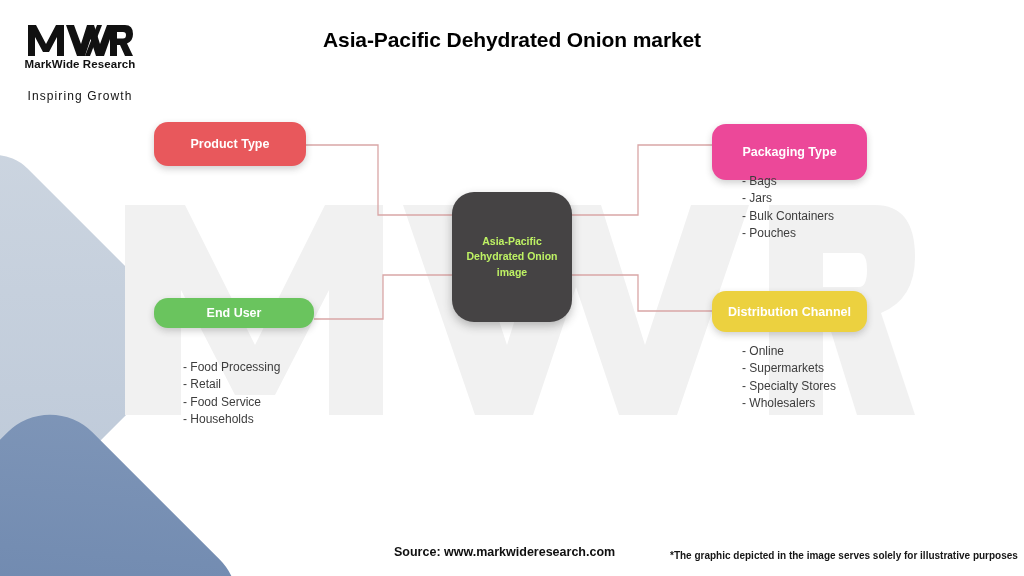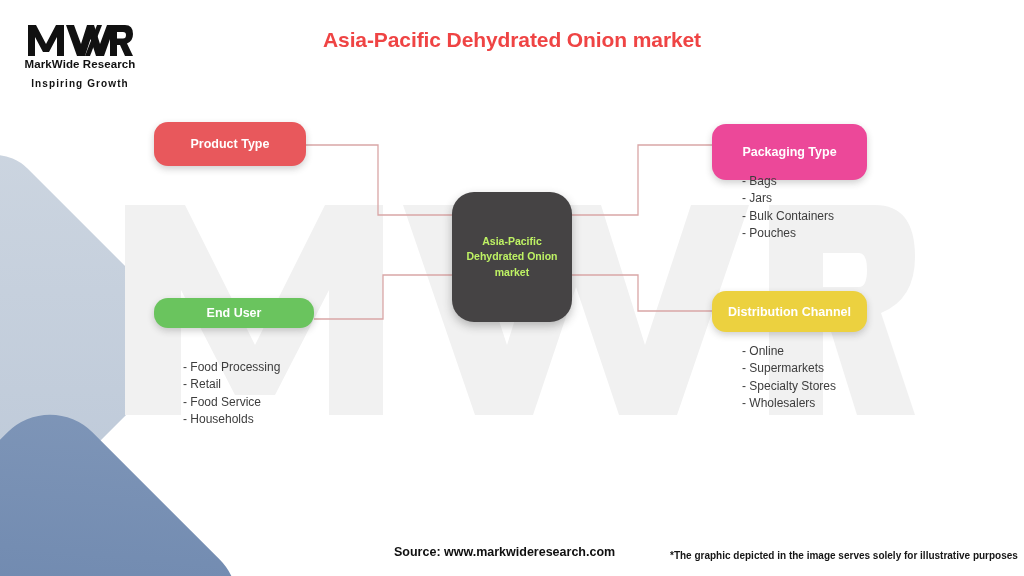--- a/index.html
+++ b/index.html
@@ -74,37 +74,37 @@
     text-align: center;
     font-size: 11.5px;
     font-weight: bold;
     color: #111111;
     letter-spacing: 0.1px;
     margin-top: 0;
   }
   #logo-tag {
     display: block;
     text-align: center;
-    font-size: 10px;
-    font-weight: bold;
+    font-size: 12px;
+    font-weight: normal;
     color: #111111;
     letter-spacing: 1.1px;
-    margin-top: 8px;
+    margin-top: 19px;
   }
 
   
   #page-title {
     position: absolute;
     left: 0;
     top: 28px;
     width: 1024px;
     text-align: center;
     font-size: 21px;
     font-weight: bold;
-    color: #ef4444;
+    color: #000000;
     letter-spacing: -0.1px;
   }
 
   
   #connectors {
     position: absolute;
     left: 0; top: 0;
     width: 1024px; height: 576px;
     pointer-events: none;
   }
@@ -257,20 +257,20 @@
     <span class="item">- Online</span>
     <span class="item">- Supermarkets</span>
     <span class="item">- Specialty Stores</span>
     <span class="item">- Wholesalers</span>
   </div>
 
   <div id="node-center">
     <div class="center-text">
       <span>Asia-Pacific</span><br>
       <span>Dehydrated Onion</span><br>
-      <span>market</span>
+      <span>image</span>
     </div>
   </div>
 
   <div id="footer-source">Source: www.markwideresearch.com</div>
   <div id="footer-note">*The graphic depicted in the image serves solely for illustrative purposes</div>
 
 </div>
 
 </body></html>

